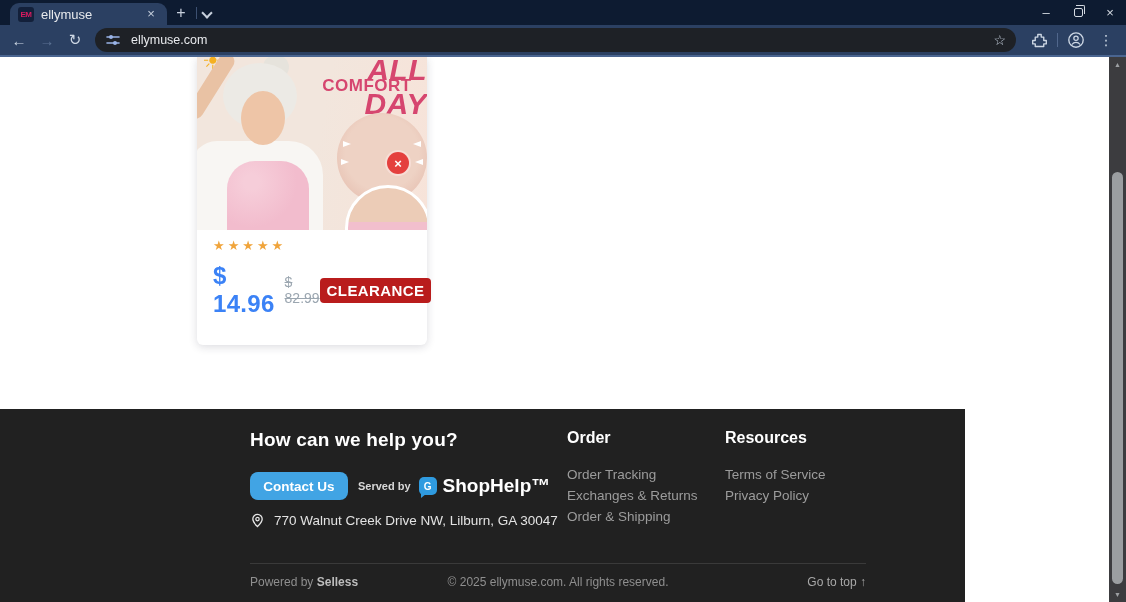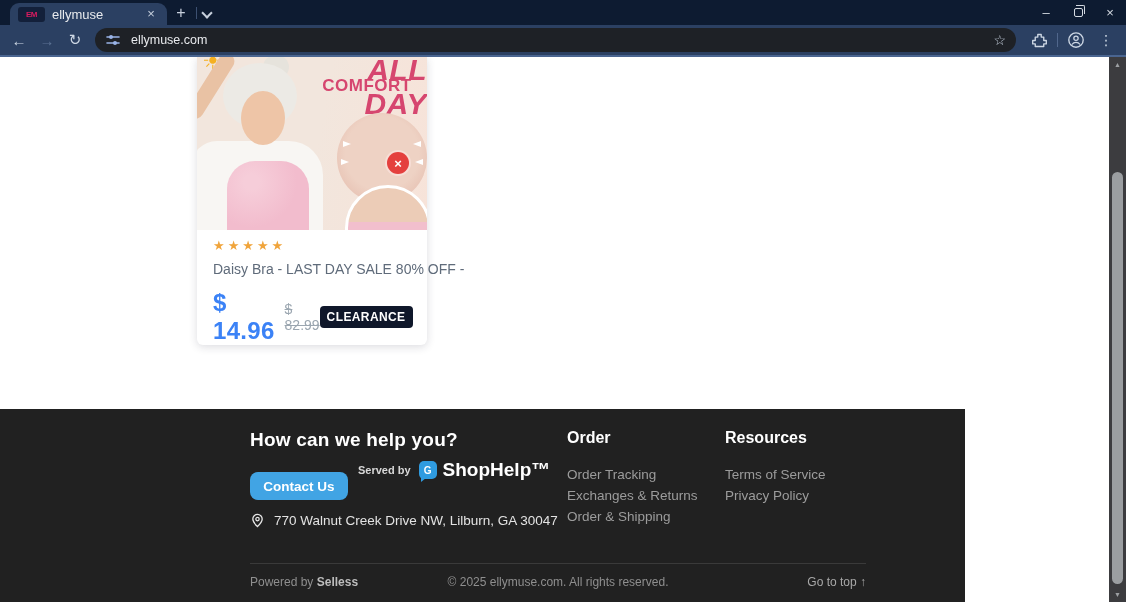--- a/index.html
+++ b/index.html
@@ -3,21 +3,21 @@
 <meta charset="utf-8">
 <style>
   * { margin:0; padding:0; box-sizing:border-box; }
   body { font-family:"Liberation Sans", sans-serif; background:#000; }
   .screen { position:relative; width:1126px; height:602px; overflow:hidden; background:#0d1b31; }
 
   
   .tabbar { position:absolute; top:0; left:0; width:1126px; height:25px; background:#0d1b31; }
   .tab { position:absolute; left:10px; top:3px; width:157px; height:22px; background:#2b4062;
          border-radius:9px 9px 0 0; display:flex; align-items:center; padding:0 8px; }
-  .tab-favicon { width:27px; height:15px; border-radius:3px; background:#13203a; color:#d81b60;
+  .tab-favicon { width:16px; height:15px; border-radius:3px; background:#13203a; color:#d81b60;
                  font-size:8px; font-weight:bold; display:flex; align-items:center; justify-content:center; letter-spacing:-0.5px; }
   .tab-title { color:#e8eaed; font-size:13px; margin-left:7px; flex:1; white-space:nowrap; overflow:hidden; }
   .tab-close { color:#c7d0dd; font-size:13px; width:16px; height:16px; line-height:15px; text-align:center; border-radius:50%; cursor:default; }
   .newtab { position:absolute; left:171px; top:4px; width:20px; height:18px; color:#c7d0dd; font-size:16px;
             text-align:center; line-height:17px; }
   .tabbar-sep { position:absolute; left:196px; top:7px; width:1px; height:12px; background:#3c5071; }
   .tab-chevron { position:absolute; left:203px; top:9px; width:8px; height:8px; }
   .tab-chevron::before { content:""; position:absolute; left:0; top:0; width:6px; height:6px;
       border-right:2px solid #c7d0dd; border-bottom:2px solid #c7d0dd; transform:rotate(45deg); }
   .wincontrols { position:absolute; right:0; top:0; height:25px; display:flex; }
@@ -77,30 +77,30 @@
             background:#e4403e; color:#fff; font-size:13px; font-weight:bold; display:flex;
             align-items:center; justify-content:center; box-shadow:0 0 0 2px #f7ded6; }
   .inset2 { position:absolute; left:148px; top:128px; width:86px; height:86px; border-radius:50%;
             border:3px solid #fff; background:linear-gradient(#ecccb7 42%, #f2bfcd 42%); }
   .card-body { padding:8px 16px 0 16px; }
   .stars { color:#f0a43b; font-size:13px; letter-spacing:3px; }
   .ptitle { margin-top:6px; font-size:14px; line-height:21px; color:#5f6b7a; white-space:nowrap; }
   .pricerow { margin-top:9px; display:flex; align-items:center; }
   .price { font-size:24px; font-weight:bold; color:#3b82f6; letter-spacing:0.3px; }
   .oldprice { font-size:14px; color:#9ba6b0; text-decoration:line-through; margin-left:10px; }
-  .clearance { margin-left:auto; background:#0f172a; color:#fff; font-size:12px; font-weight:bold;
+  .clearance { margin-left:auto; background:#b91c1c; color:#fff; font-size:15px; font-weight:bold;
                padding:4px 7px; border-radius:4px; letter-spacing:0.4px; }
 
   
   .footer { position:absolute; left:0; top:352px; width:965px; height:193px; background:#212121; }
   .fwrap { position:absolute; left:250px; top:0; width:616px; height:193px; }
   .fheading { position:absolute; left:0; top:20px; color:#fff; font-size:19px; font-weight:bold; letter-spacing:0.2px; }
   .contactbtn { position:absolute; left:0; top:63px; width:98px; height:28px; background:#41a4e4; border:none;
                 border-radius:8px; color:#fff; font-size:13.5px; font-weight:bold; font-family:inherit; }
-  .servedby { position:absolute; left:108px; top:52px; height:18px; display:flex; align-items:center; }
+  .servedby { position:absolute; left:108px; top:68px; height:18px; display:flex; align-items:center; }
   .servedby-label { color:#d8d8d8; font-size:11px; font-weight:bold; }
   .sh-logo { width:18px; height:18px; margin:0 6px 0 8px; background:#2f9be0; border-radius:5px;
              color:#fff; font-size:10px; font-weight:bold; display:flex; align-items:center; justify-content:center;
              position:relative; }
   .sh-logo::after { content:""; position:absolute; left:2px; bottom:-3px; width:0; height:0;
              border-left:5px solid #2f9be0; border-bottom:4px solid transparent; }
   .sh-name { color:#fff; font-size:19px; font-weight:bold; }
   .addr-row { position:absolute; left:0; top:104px; display:flex; align-items:flex-end; }
   .pin { width:15px; height:15px; margin-right:9px; }
   .addr-text { color:#e3e3e3; font-size:13.5px; }
@@ -187,21 +187,20 @@
           <div class="arr r" style="left:6px;top:28px;"></div>
           <div class="arr r" style="left:4px;top:46px;"></div>
           <div class="arr l" style="right:6px;top:28px;"></div>
           <div class="arr l" style="right:4px;top:46px;"></div>
         </div>
         <div class="xbadge">×</div>
         <div class="inset2"></div>
       </div>
       <div class="card-body">
         <div class="stars">★★★★★</div>
-        <div class="ptitle">Daisy Bra - LAST DAY SALE 80% OFF -</div>
         <div class="pricerow">
           <span class="price">$ 14.96</span>
           <span class="oldprice">$ 82.99</span>
           <span class="clearance">CLEARANCE</span>
         </div>
       </div>
     </div>
 
     <div class="footer">
       <div class="fwrap">

